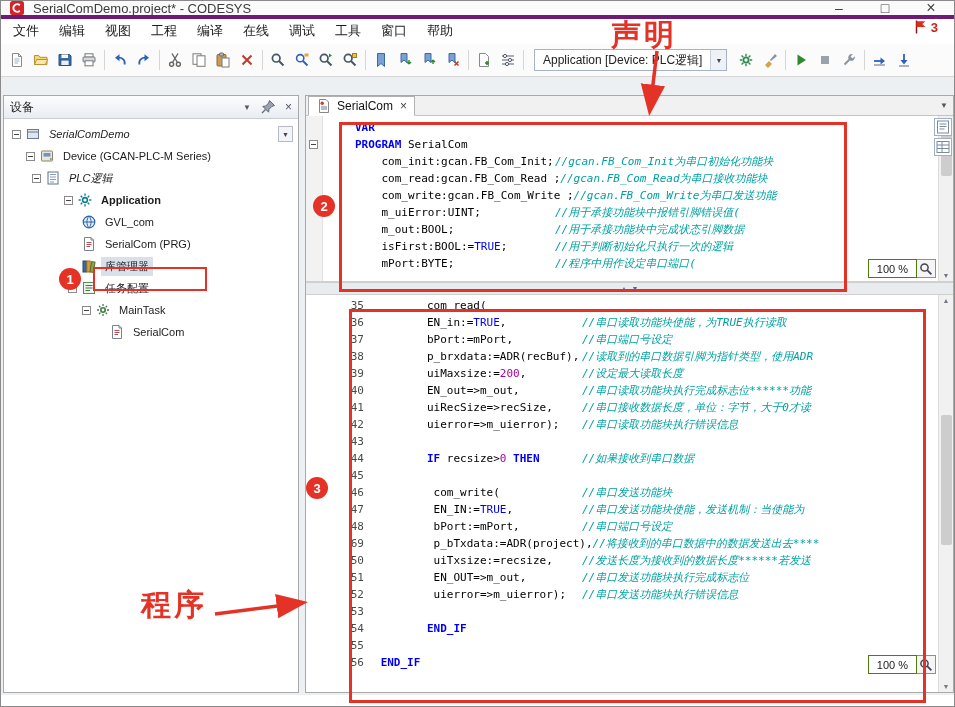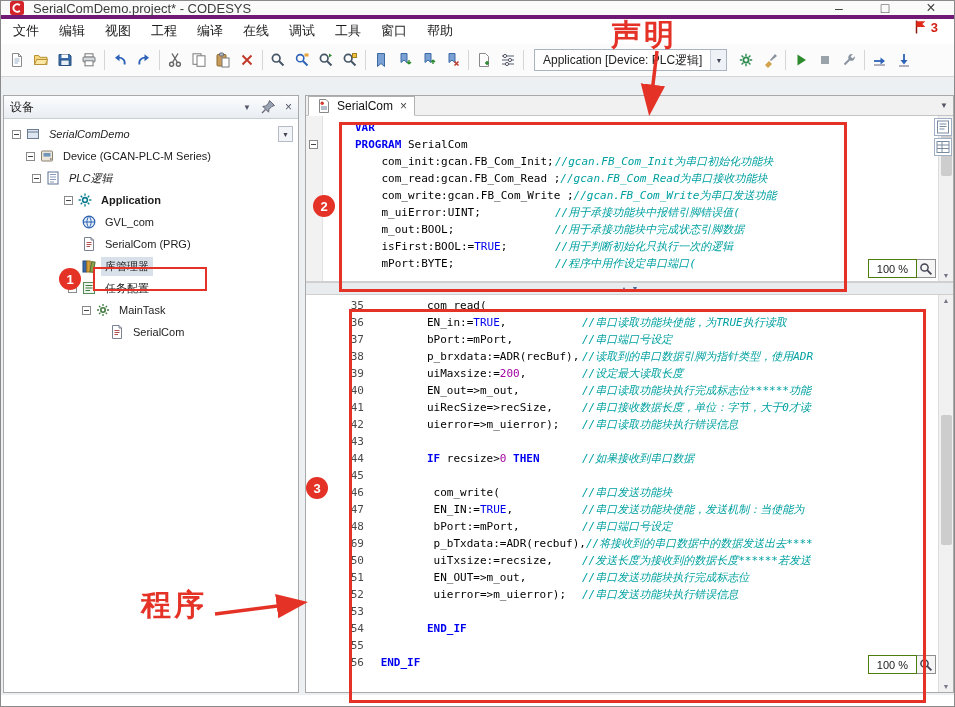--- a/index.html
+++ b/index.html
@@ -584,21 +584,21 @@
             <div class="codeline"><span class="lnum">39</span><span class="codepart">        <span class="">uiMaxsize:=</span><span class="num">200</span><span class="">,</span></span><span class="cmt">//设定最大读取长度</span></div>
             <div class="codeline"><span class="lnum">40</span><span class="codepart">        <span class="">EN_out=&gt;m_out,</span></span><span class="cmt">//串口读取功能块执行完成标志位******功能</span></div>
             <div class="codeline"><span class="lnum">41</span><span class="codepart">        <span class="">uiRecSize=&gt;recSize,</span></span><span class="cmt">//串口接收数据长度，单位：字节，大于0才读</span></div>
             <div class="codeline"><span class="lnum">42</span><span class="codepart">        <span class="">uierror=&gt;m_uierror);</span></span><span class="cmt">//串口读取功能块执行错误信息</span></div>
             <div class="codeline"><span class="lnum">43</span><span class="codepart"></span></div>
             <div class="codeline"><span class="lnum">44</span><span class="codepart">        <span class="kw">IF</span><span class=""> recsize&gt;</span><span class="num">0</span><span class=""> </span><span class="kw">THEN</span></span><span class="cmt">//如果接收到串口数据</span></div>
             <div class="codeline"><span class="lnum">45</span><span class="codepart"></span></div>
             <div class="codeline"><span class="lnum">46</span><span class="codepart">         <span class="">com_write(</span></span><span class="cmt">//串口发送功能块</span></div>
             <div class="codeline"><span class="lnum">47</span><span class="codepart">         <span class="">EN_IN:=</span><span class="cst">TRUE</span><span class="">,</span></span><span class="cmt">//串口发送功能块使能，发送机制：当使能为</span></div>
             <div class="codeline"><span class="lnum">48</span><span class="codepart">         <span class="">bPort:=mPort,</span></span><span class="cmt">//串口端口号设定</span></div>
-            <div class="codeline"><span class="lnum">69</span><span class="codepart">         <span class="">p_bTxdata:=ADR(recbuf),</span></span><span class="cmt">//将接收到的串口数据中的数据发送出去****</span></div>
+            <div class="codeline"><span class="lnum">69</span><span class="codepart">         <span class="">p_bTxdata:=ADR(project),</span></span><span class="cmt">//将接收到的串口数据中的数据发送出去****</span></div>
             <div class="codeline"><span class="lnum">50</span><span class="codepart">         <span class="">uiTxsize:=recsize,</span></span><span class="cmt">//发送长度为接收到的数据长度******若发送</span></div>
             <div class="codeline"><span class="lnum">51</span><span class="codepart">         <span class="">EN_OUT=&gt;m_out,</span></span><span class="cmt">//串口发送功能块执行完成标志位</span></div>
             <div class="codeline"><span class="lnum">52</span><span class="codepart">         <span class="">uierror=&gt;m_uierror);</span></span><span class="cmt">//串口发送功能块执行错误信息</span></div>
             <div class="codeline"><span class="lnum">53</span><span class="codepart"></span></div>
             <div class="codeline"><span class="lnum">54</span><span class="codepart">        <span class="kw">END_IF</span></span></div>
             <div class="codeline"><span class="lnum">55</span><span class="codepart"></span></div>
             <div class="codeline"><span class="lnum">56</span><span class="codepart"> <span class="kw">END_IF</span></span></div>
           </div>
         <div class="vscroll">
           <span class="g-up"></span>

